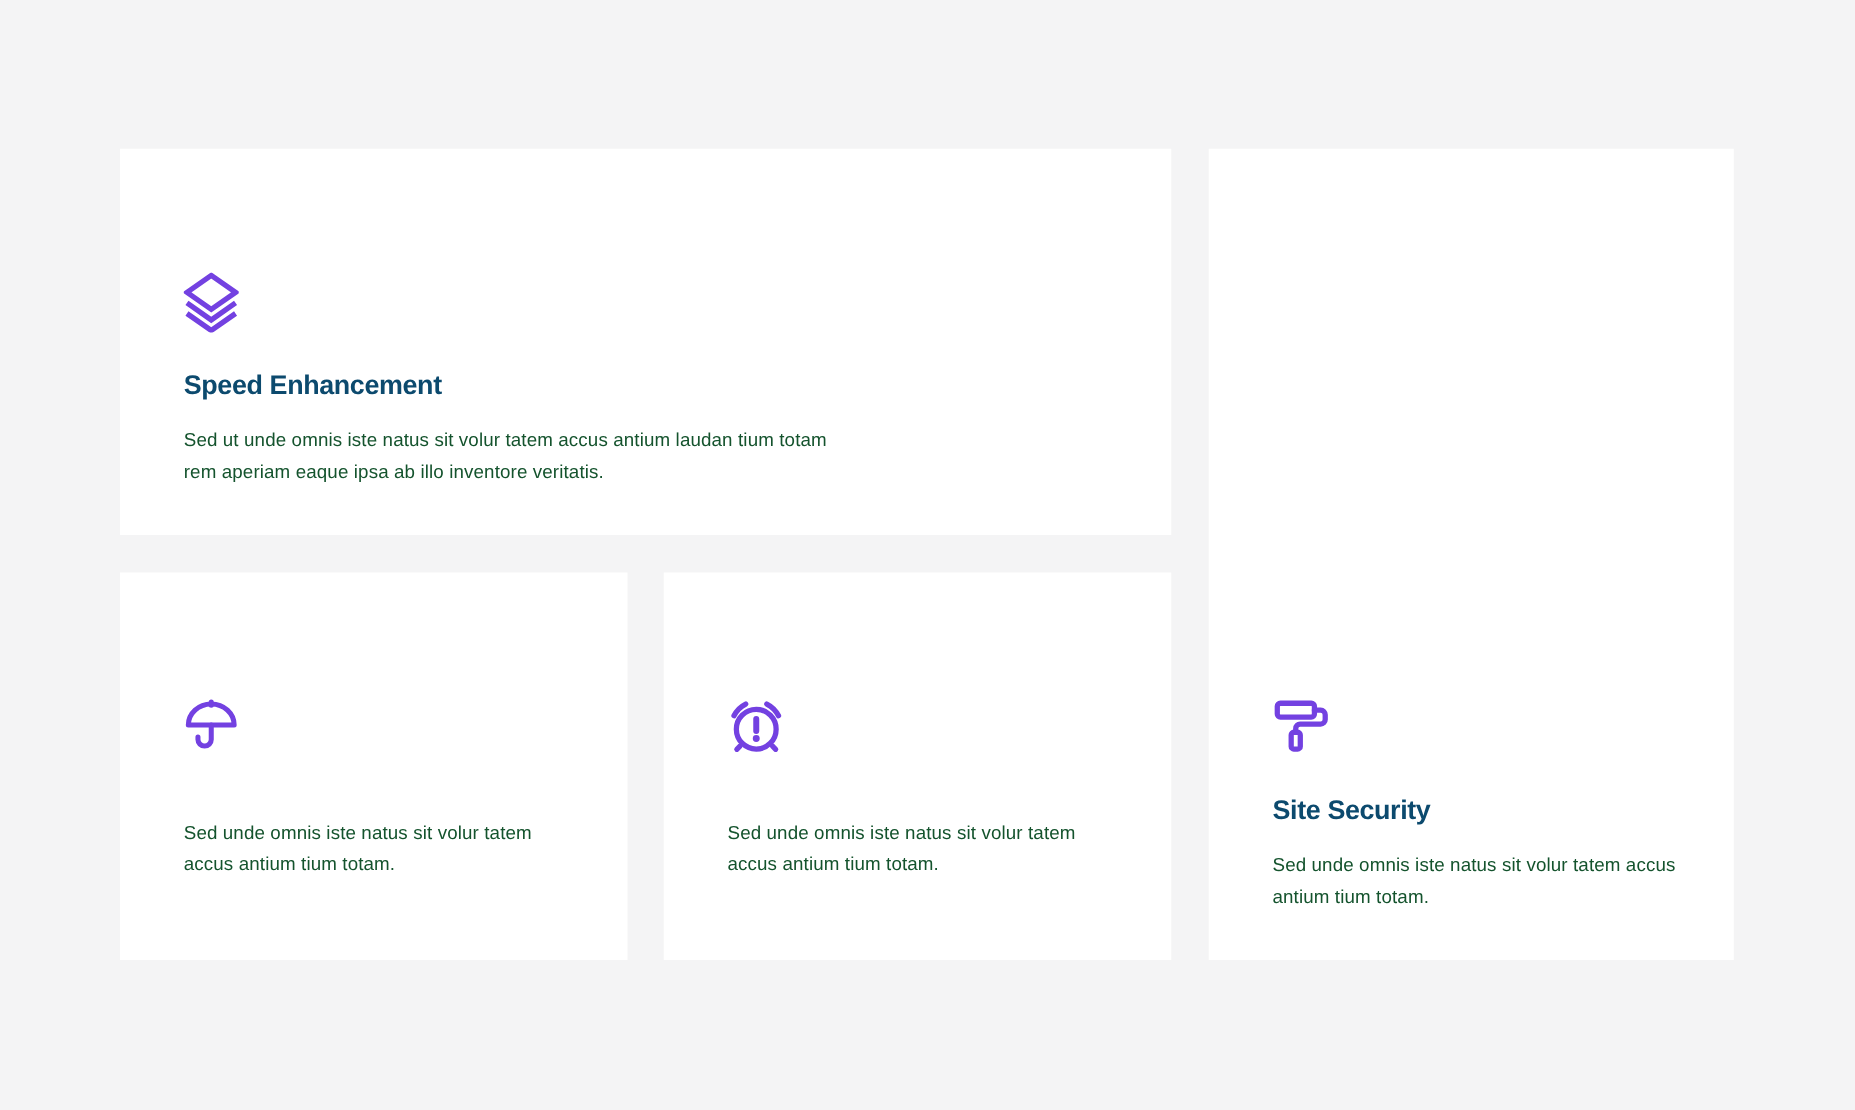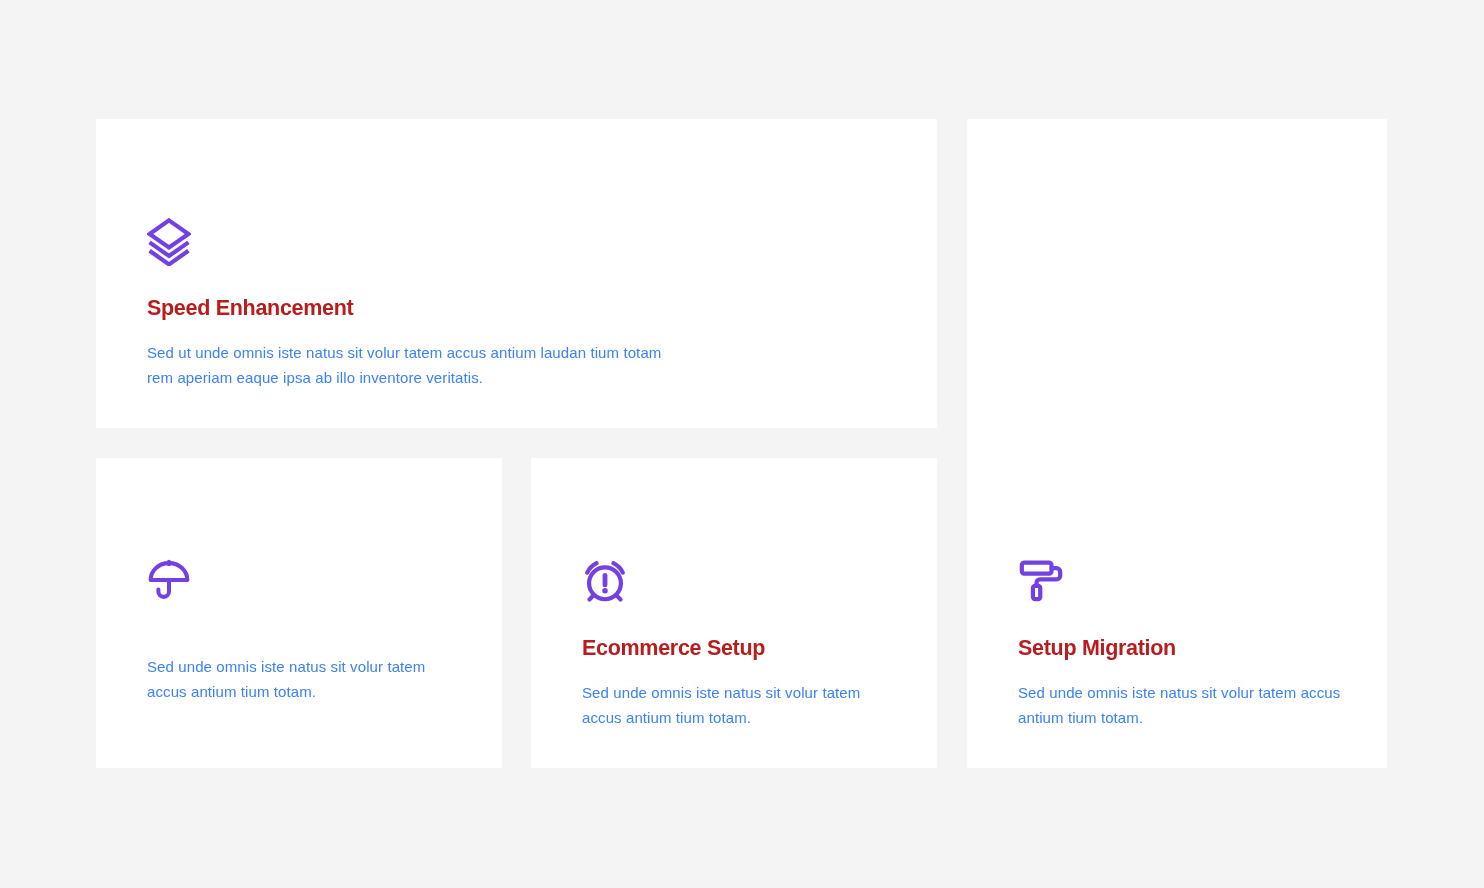--- a/index.html
+++ b/index.html
@@ -34,28 +34,28 @@
   .icon-box {
     height: 77px;
   }
   .icon-box svg { display: block; }
 
   .card-title {
     font-size: 21.5px;
     line-height: 26px;
     font-weight: 700;
     letter-spacing: -0.3px;
-    color: #b91c1c;
+    color: #0c4a6e;
   }
   .card-desc {
     margin-top: 20px;
     font-size: 15px;
     line-height: 24.5px;
     letter-spacing: 0.1px;
-    color: #3b82f6;
+    color: #14532d;
   }
   #card-speed .card-desc { max-width: 520px; }
 </style>
 </head>
 <body>
 
 <div class="page">
 
   <section class="card" id="card-speed">
     <div class="card-inner">
@@ -90,32 +90,31 @@
         <svg width="46" height="48" viewBox="0 0 24 25" fill="none" stroke="#7341e1" stroke-width="2.2" stroke-linecap="round">
           <circle cx="12" cy="13.2" r="8.3"></circle>
           <path d="M7.6 2.7 A11 11 0 0 0 2.7 7.6"></path>
           <path d="M16.4 2.7 A11 11 0 0 1 21.3 7.6"></path>
           <path d="M5.3 20.2 L3.9 21.6"></path>
           <path d="M18.7 20.2 L20.1 21.6"></path>
           <path d="M12 9 L12 14" stroke-width="2.5"></path>
           <circle cx="12" cy="17.1" r="0.65" fill="#7341e1" stroke-width="1.6"></circle>
         </svg>
       </div>
-      <h3 class="card-title">Ecommerce Setup</h3>
       <p class="card-desc">Sed unde omnis iste natus sit volur tatem accus antium tium totam.</p>
     </div>
   </section>
 
   <section class="card" id="card-migration">
     <div class="card-inner">
       <div class="icon-box">
         <svg width="46" height="46" viewBox="0 0 24 24" fill="none" stroke="#7341e1" stroke-width="2.2" stroke-linecap="round" stroke-linejoin="round">
           <rect x="2" y="2.4" width="15.5" height="5.8" rx="1.3"></rect>
           <path d="M17.5 5.3 h2.6 a1.9 1.9 0 0 1 1.9 1.9 v2 a1.9 1.9 0 0 1 -1.9 1.9 h-8.6 a1.8 1.8 0 0 0 -1.8 1.8 v1.6"></path>
           <rect x="7.8" y="14.5" width="3.8" height="7" rx="1.1"></rect>
         </svg>
       </div>
-      <h3 class="card-title">Setup Migration</h3>
+      <h3 class="card-title">Site Security</h3>
       <p class="card-desc">Sed unde omnis iste natus sit volur tatem accus antium tium totam.</p>
     </div>
   </section>
 
 </div>
 
 </body></html>

